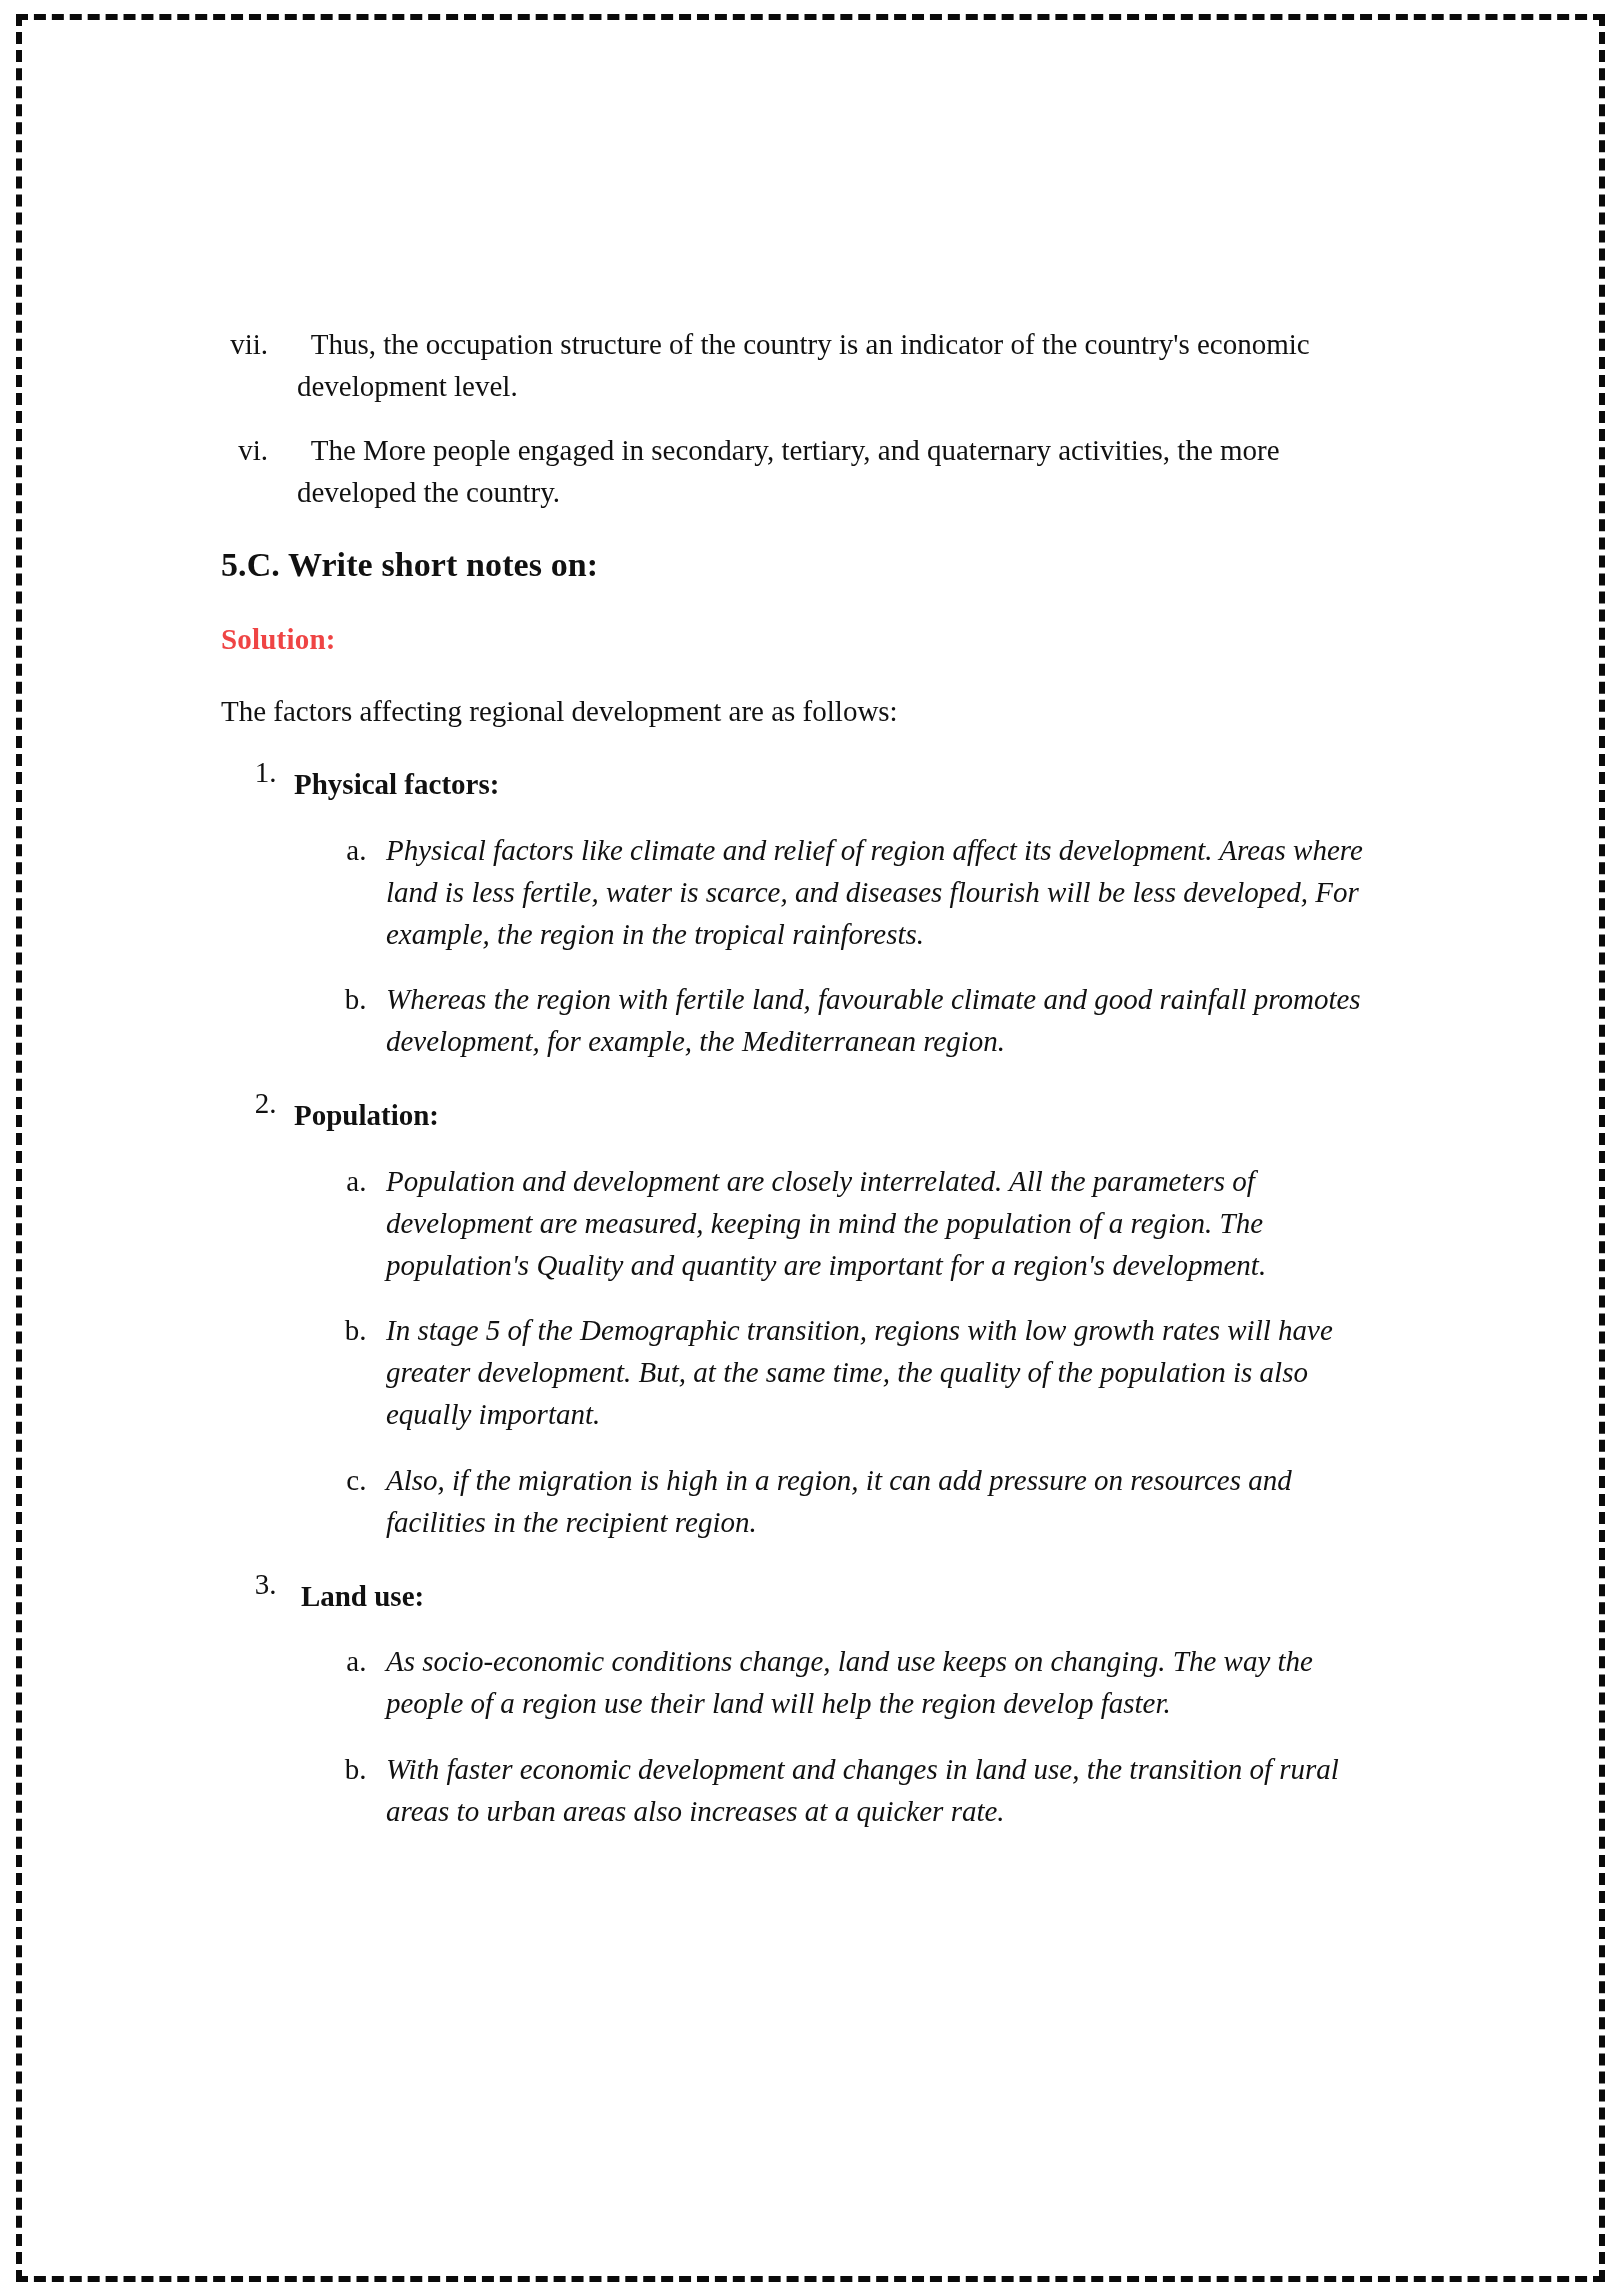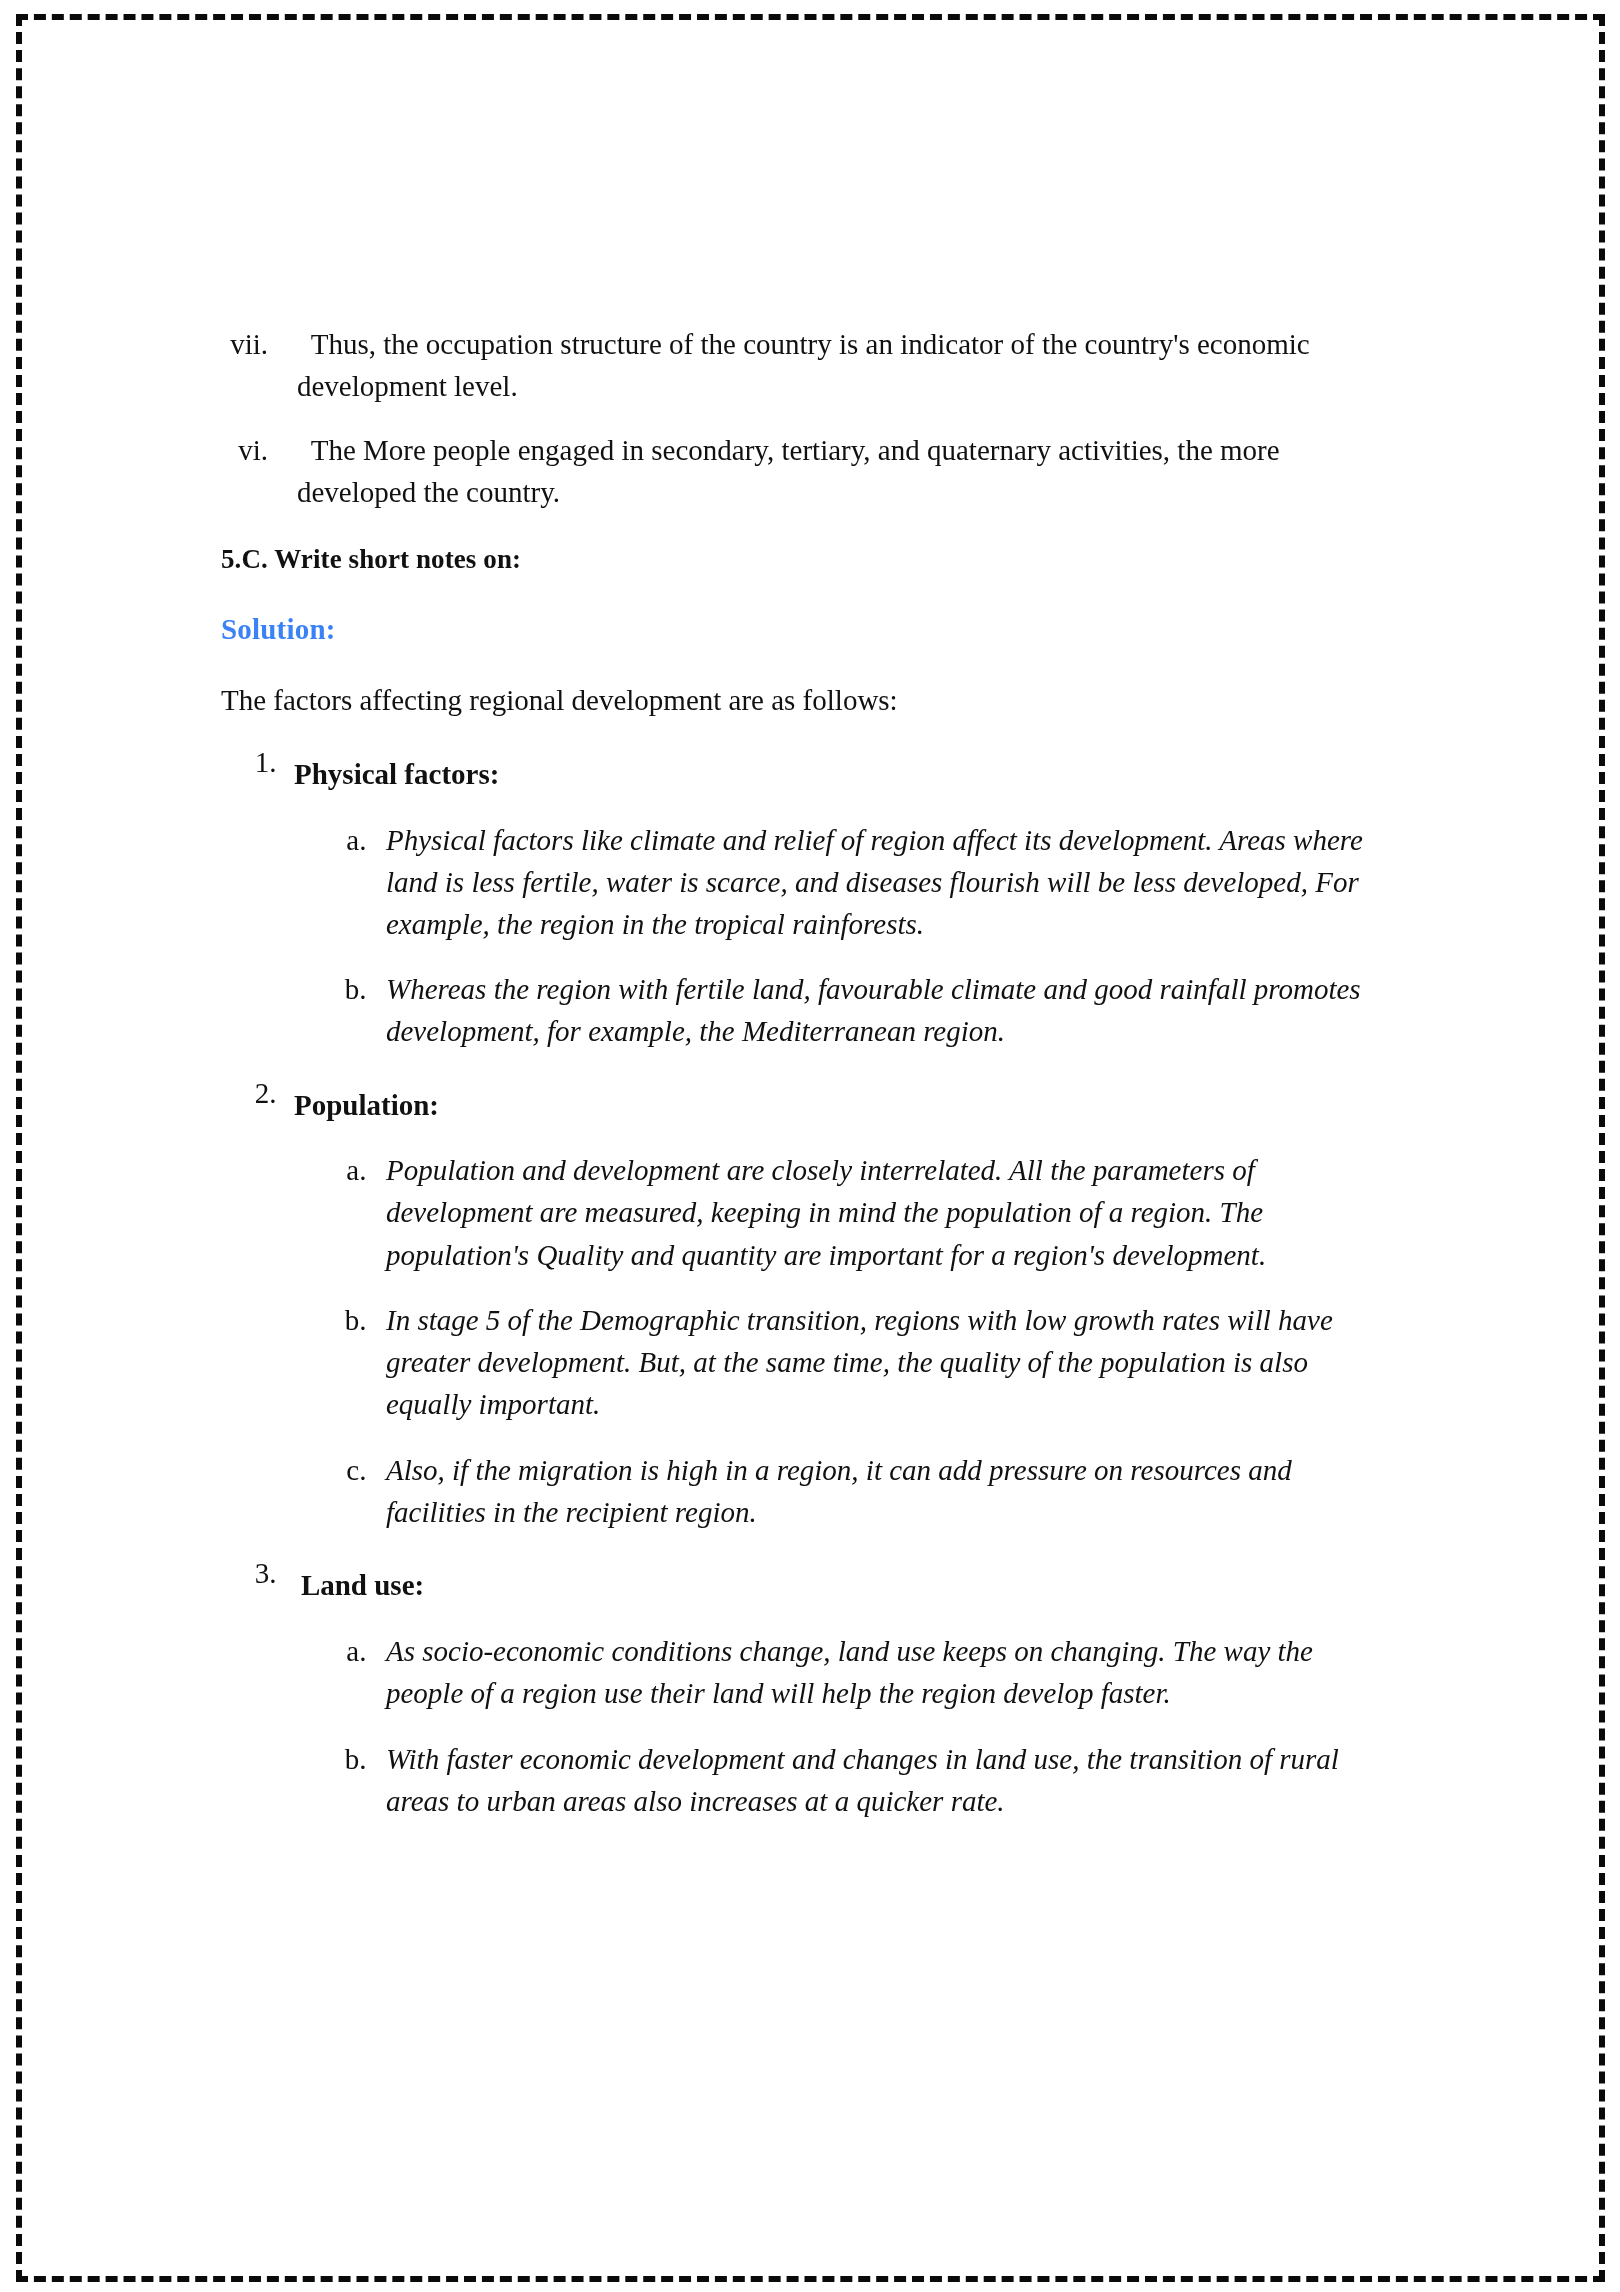--- a/index.html
+++ b/index.html
@@ -56,21 +56,21 @@
     box-sizing: border-box;
   }
   .roman-text {
     flex: 1 1 auto;
     text-indent: 13.7px;
   }
 
   .q-heading {
     font-weight: bold;
     margin: 27.4px 0 0 0;
-    font-size: 27px;
+    font-size: 34px;
     letter-spacing: 0.1px;
   }
   .q-topic {
     margin: 29px 0 0 0;
   }
   .solution-label {
     font-weight: bold;
     margin: 29px 0 0 0;
     letter-spacing: 0.2px;
   }
@@ -145,21 +145,21 @@
       </li>
       <li class="roman-item">
         <span class="roman-marker">vi.</span>
         <span class="roman-text">The More people engaged in secondary, tertiary, and quaternary activities, the more developed the country.</span>
       </li>
     </ul>
 
     <p class="q-heading">5.C. Write short notes on:</p>
 
 
-    <p class="solution-label" id="solution-label" style="color: #3b82f6;">Solution:</p>
+    <p class="solution-label" id="solution-label" style="color: #ef4444;">Solution:</p>
 
     <p class="intro-line">The factors affecting regional development are as follows:</p>
 
     <ol class="num-list">
 
       <li class="num-item">
         <div class="num-head">
           <span class="num-marker">1.</span>
           <span class="num-title">Physical factors:</span>
         </div>

